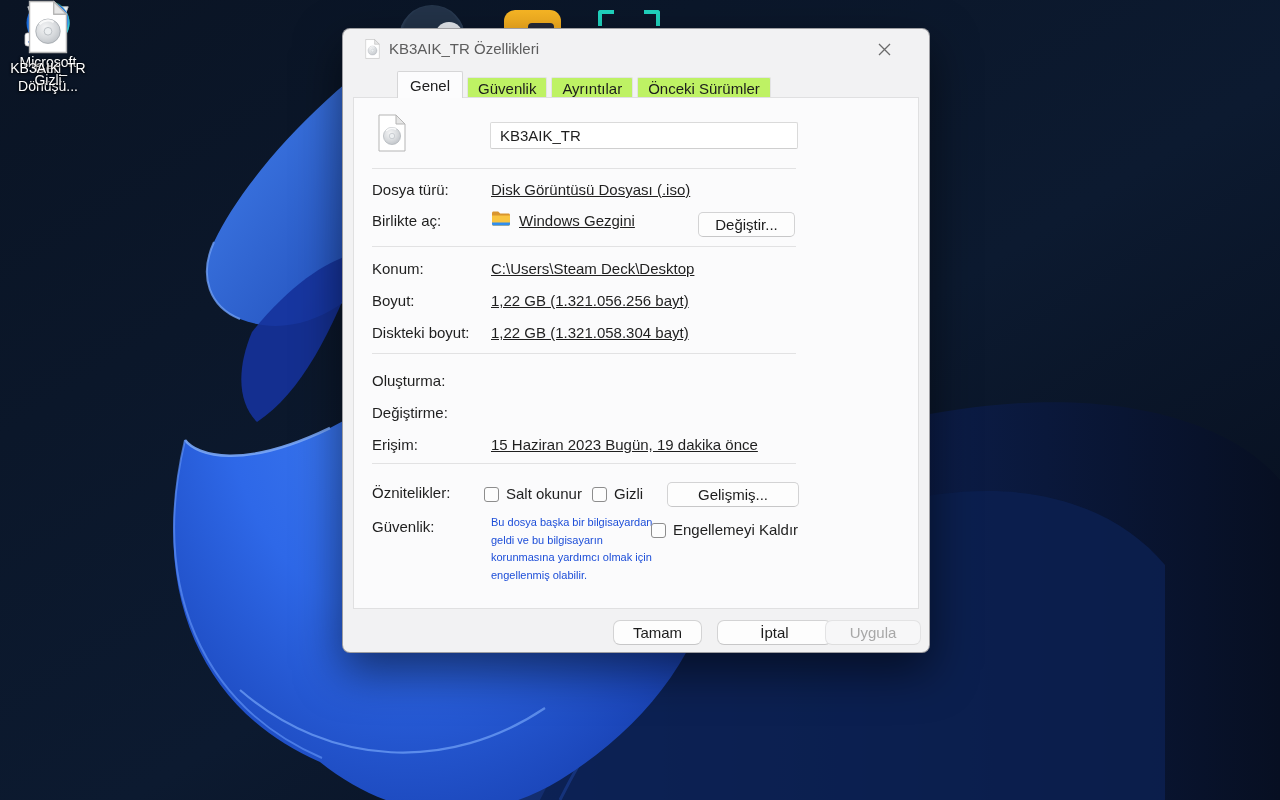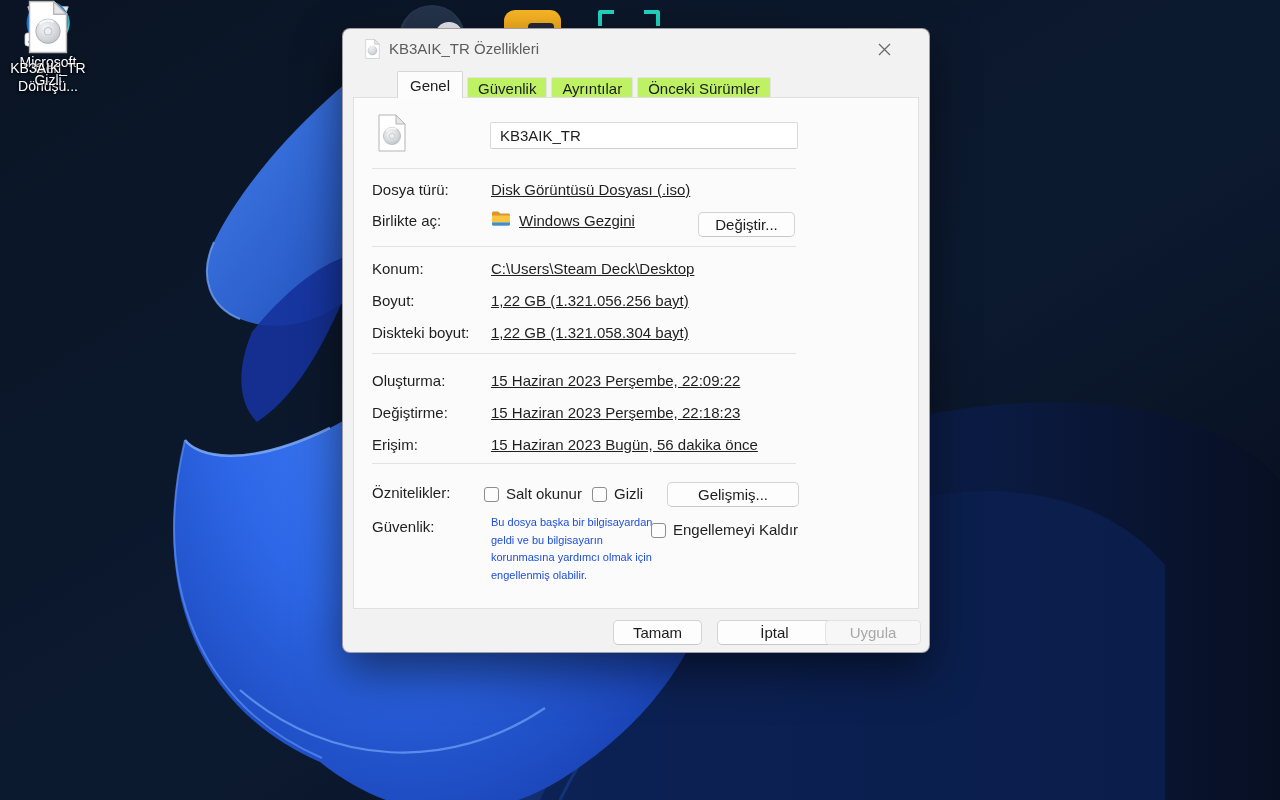--- a/index.html
+++ b/index.html
@@ -63,21 +63,21 @@
     background:#fdfdfd;border:1px solid #d3d3d4;border-bottom-color:#c7c7c8;border-radius:5px;
     font-size:15px;color:#1c1c1c;white-space:nowrap;cursor:default;}
   #btn-change{left:344px;top:114px;width:97px;height:25px;}
   #btn-advanced{left:313px;top:384px;width:132px;height:25px;}
   .checkbox{position:absolute;width:15px;height:15px;box-sizing:border-box;
     border:1px solid #8d8d8d;border-radius:3px;background:#fdfdfd;}
   .cb-label{position:absolute;white-space:nowrap;}
   .folder-icon{position:absolute;left:137px;top:112px;}
   .security-text{position:absolute;left:137px;top:416px;width:176px;font-size:11px;line-height:17.5px;color:#1d4ed8;}
   
-  .footer-btn{height:25px;}
+  .footer-btn{height:25px;border-radius:7px;}
   #btn-ok{left:270px;top:591px;width:89px;}
   #btn-cancel{left:374px;top:591px;width:115px;}
   #btn-apply{left:482px;top:591px;width:96px;color:#a8a8a8;background:#f7f7f8;border-color:#e3e3e4;border-bottom-color:#dedede;}
 </style>
 </head>
 <body>
 
 <div id="wallpaper">
 <svg width="1280" height="800" viewBox="0 0 1280 800" preserveAspectRatio="none">
   <defs>
@@ -261,27 +261,25 @@
 
     <div class="lbl" style="top:194px">Boyut:</div>
     <div class="val" style="top:194px">1,22 GB (1.321.056.256 bayt)</div>
 
     <div class="lbl" style="top:226px">Diskteki boyut:</div>
     <div class="val" style="top:226px">1,22 GB (1.321.058.304 bayt)</div>
 
     <div class="sep" style="top:255px"></div>
 
     <div class="lbl" style="top:274px">Oluşturma:</div>
-    <div class="val" style="top:274px">15 Haziran 2023 Perşembe, 22:09:22</div>
 
     <div class="lbl" style="top:306px">Değiştirme:</div>
-    <div class="val" style="top:306px">15 Haziran 2023 Perşembe, 22:18:23</div>
 
     <div class="lbl" style="top:338px">Erişim:</div>
-    <div class="val" style="top:338px">15 Haziran 2023 Bugün, 56 dakika önce</div>
+    <div class="val" style="top:338px">15 Haziran 2023 Bugün, 19 dakika önce</div>
 
     <div class="sep" style="top:365px"></div>
 
     <div class="lbl" style="top:386px">Öznitelikler:</div>
     <div class="checkbox" style="left:130px;top:389px"></div>
     <div class="cb-label" style="left:152px;top:387px">Salt okunur</div>
     <div class="checkbox" style="left:238px;top:389px"></div>
     <div class="cb-label" style="left:260px;top:387px">Gizli</div>
     <div class="btn" id="btn-advanced">Gelişmiş...</div>
 

